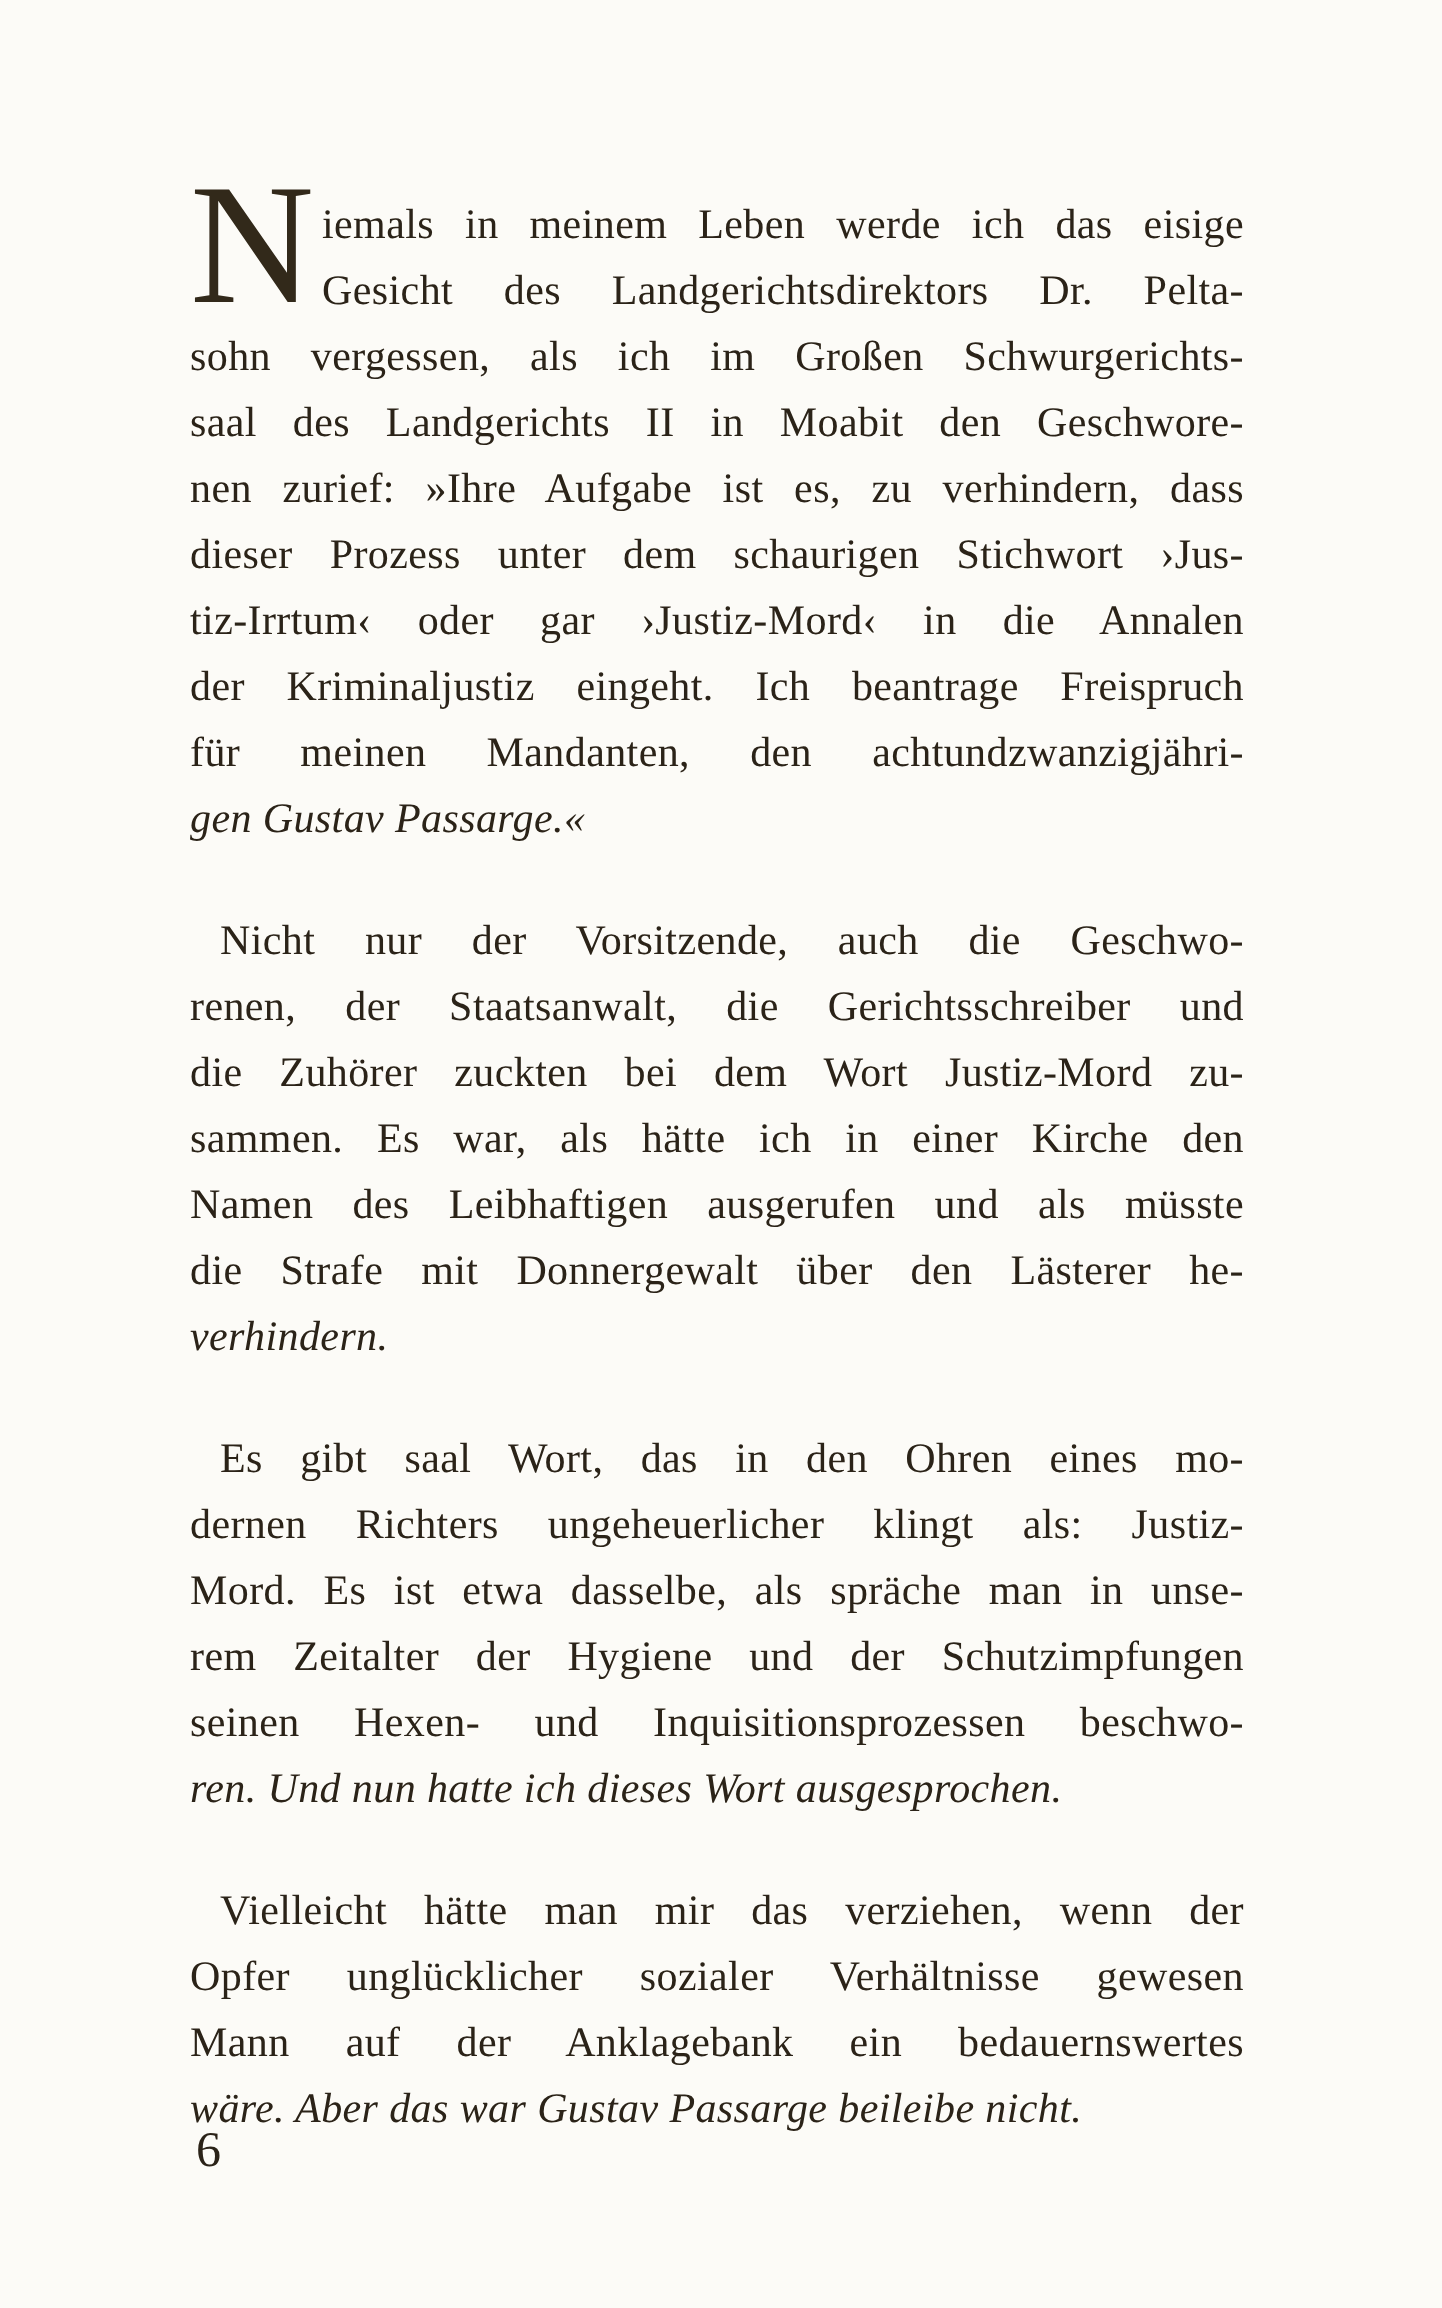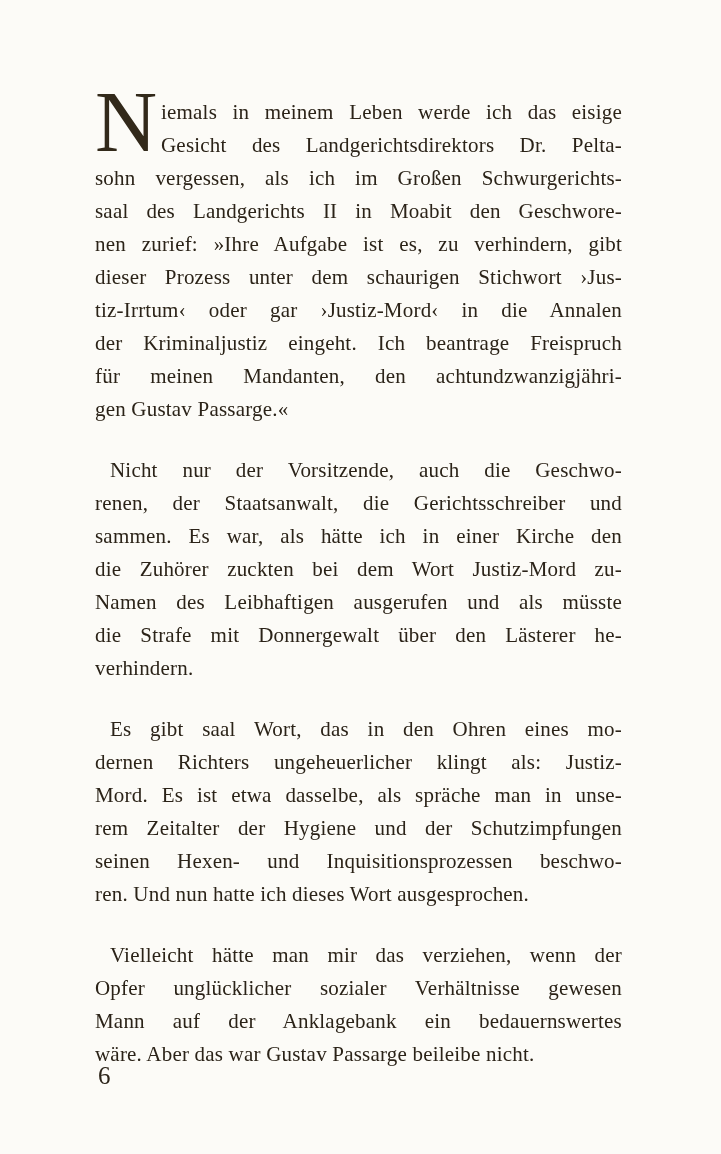--- a/index.html
+++ b/index.html
@@ -39,20 +39,21 @@
     font-size: 21px;
     line-height: 33px;
     height: 33px;
     text-align: justify;
     text-align-last: justify;
     white-space: normal;
     letter-spacing: 0.2px;
   }
   .line.last {
     text-align-last: left;
+    font-style: italic;
   }
   .line.indent {
     text-indent: 15px;
     margin-top: 28px;
   }
   .page-number {
     position: absolute;
     left: 98px;
     top: 1059px;
     font-size: 25px;
@@ -62,32 +63,32 @@
 </head>
 <body>
 
 <div class="text-block">
     <div class="paragraph">
       <div class="dropcap">N</div>
       <div class="line">iemals in meinem Leben werde ich das eisige</div>
       <div class="line">Gesicht des Landgerichtsdirektors Dr. Pelta-</div>
       <div class="line">sohn vergessen, als ich im Großen Schwurgerichts-</div>
       <div class="line">saal des Landgerichts II in Moabit den Geschwore-</div>
-      <div class="line">nen zurief: »Ihre Aufgabe ist es, zu verhindern, gibt</div>
+      <div class="line">nen zurief: »Ihre Aufgabe ist es, zu verhindern, dass</div>
       <div class="line">dieser Prozess unter dem schaurigen Stichwort ›Jus-</div>
       <div class="line">tiz-Irrtum‹ oder gar ›Justiz-Mord‹ in die Annalen</div>
       <div class="line">der Kriminaljustiz eingeht. Ich beantrage Freispruch</div>
       <div class="line">für meinen Mandanten, den achtundzwanzigjähri-</div>
       <div class="line last">gen Gustav Passarge.«</div>
     </div>
     <div class="paragraph">
       <div class="line indent">Nicht nur der Vorsitzende, auch die Geschwo-</div>
       <div class="line">renen, der Staatsanwalt, die Gerichtsschreiber und</div>
+      <div class="line">die Zuhörer zuckten bei dem Wort Justiz-Mord zu-</div>
       <div class="line">sammen. Es war, als hätte ich in einer Kirche den</div>
-      <div class="line">die Zuhörer zuckten bei dem Wort Justiz-Mord zu-</div>
       <div class="line">Namen des Leibhaftigen ausgerufen und als müsste</div>
       <div class="line">die Strafe mit Donnergewalt über den Lästerer he-</div>
       <div class="line last">verhindern.</div>
     </div>
     <div class="paragraph">
       <div class="line indent">Es gibt saal Wort, das in den Ohren eines mo-</div>
       <div class="line">dernen Richters ungeheuerlicher klingt als: Justiz-</div>
       <div class="line">Mord. Es ist etwa dasselbe, als spräche man in unse-</div>
       <div class="line">rem Zeitalter der Hygiene und der Schutzimpfungen</div>
       <div class="line">seinen Hexen- und Inquisitionsprozessen beschwo-</div>

